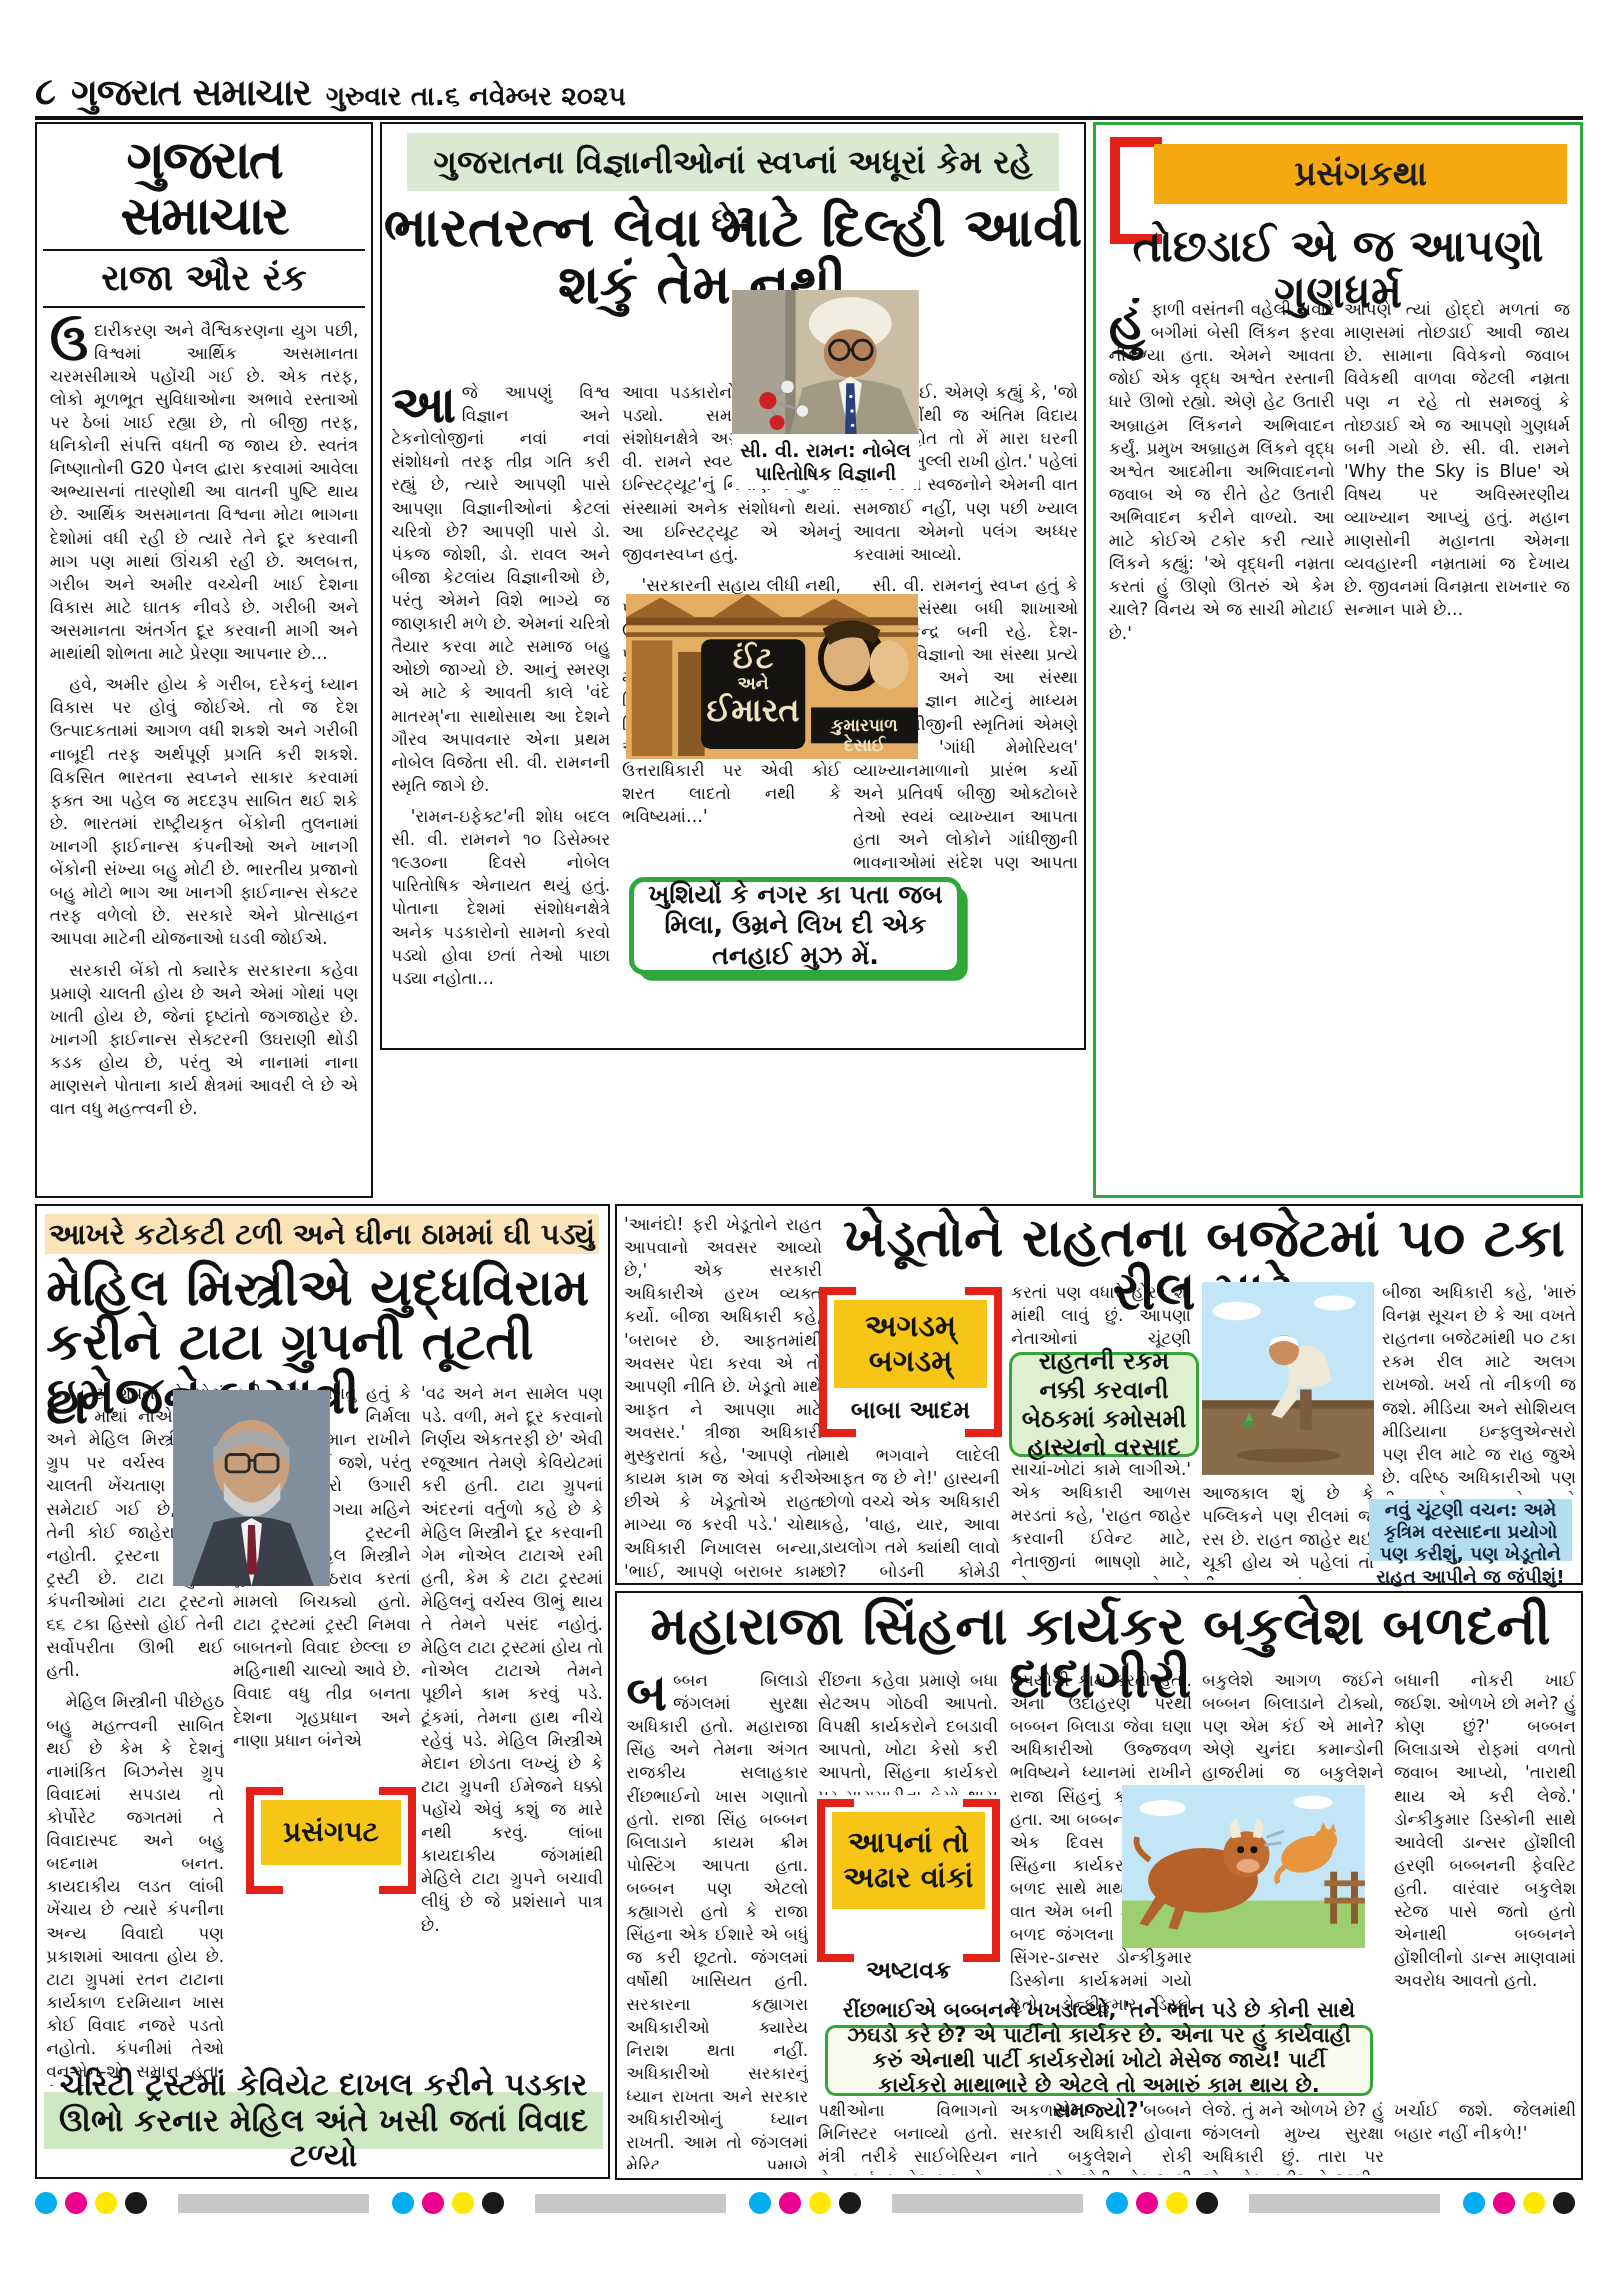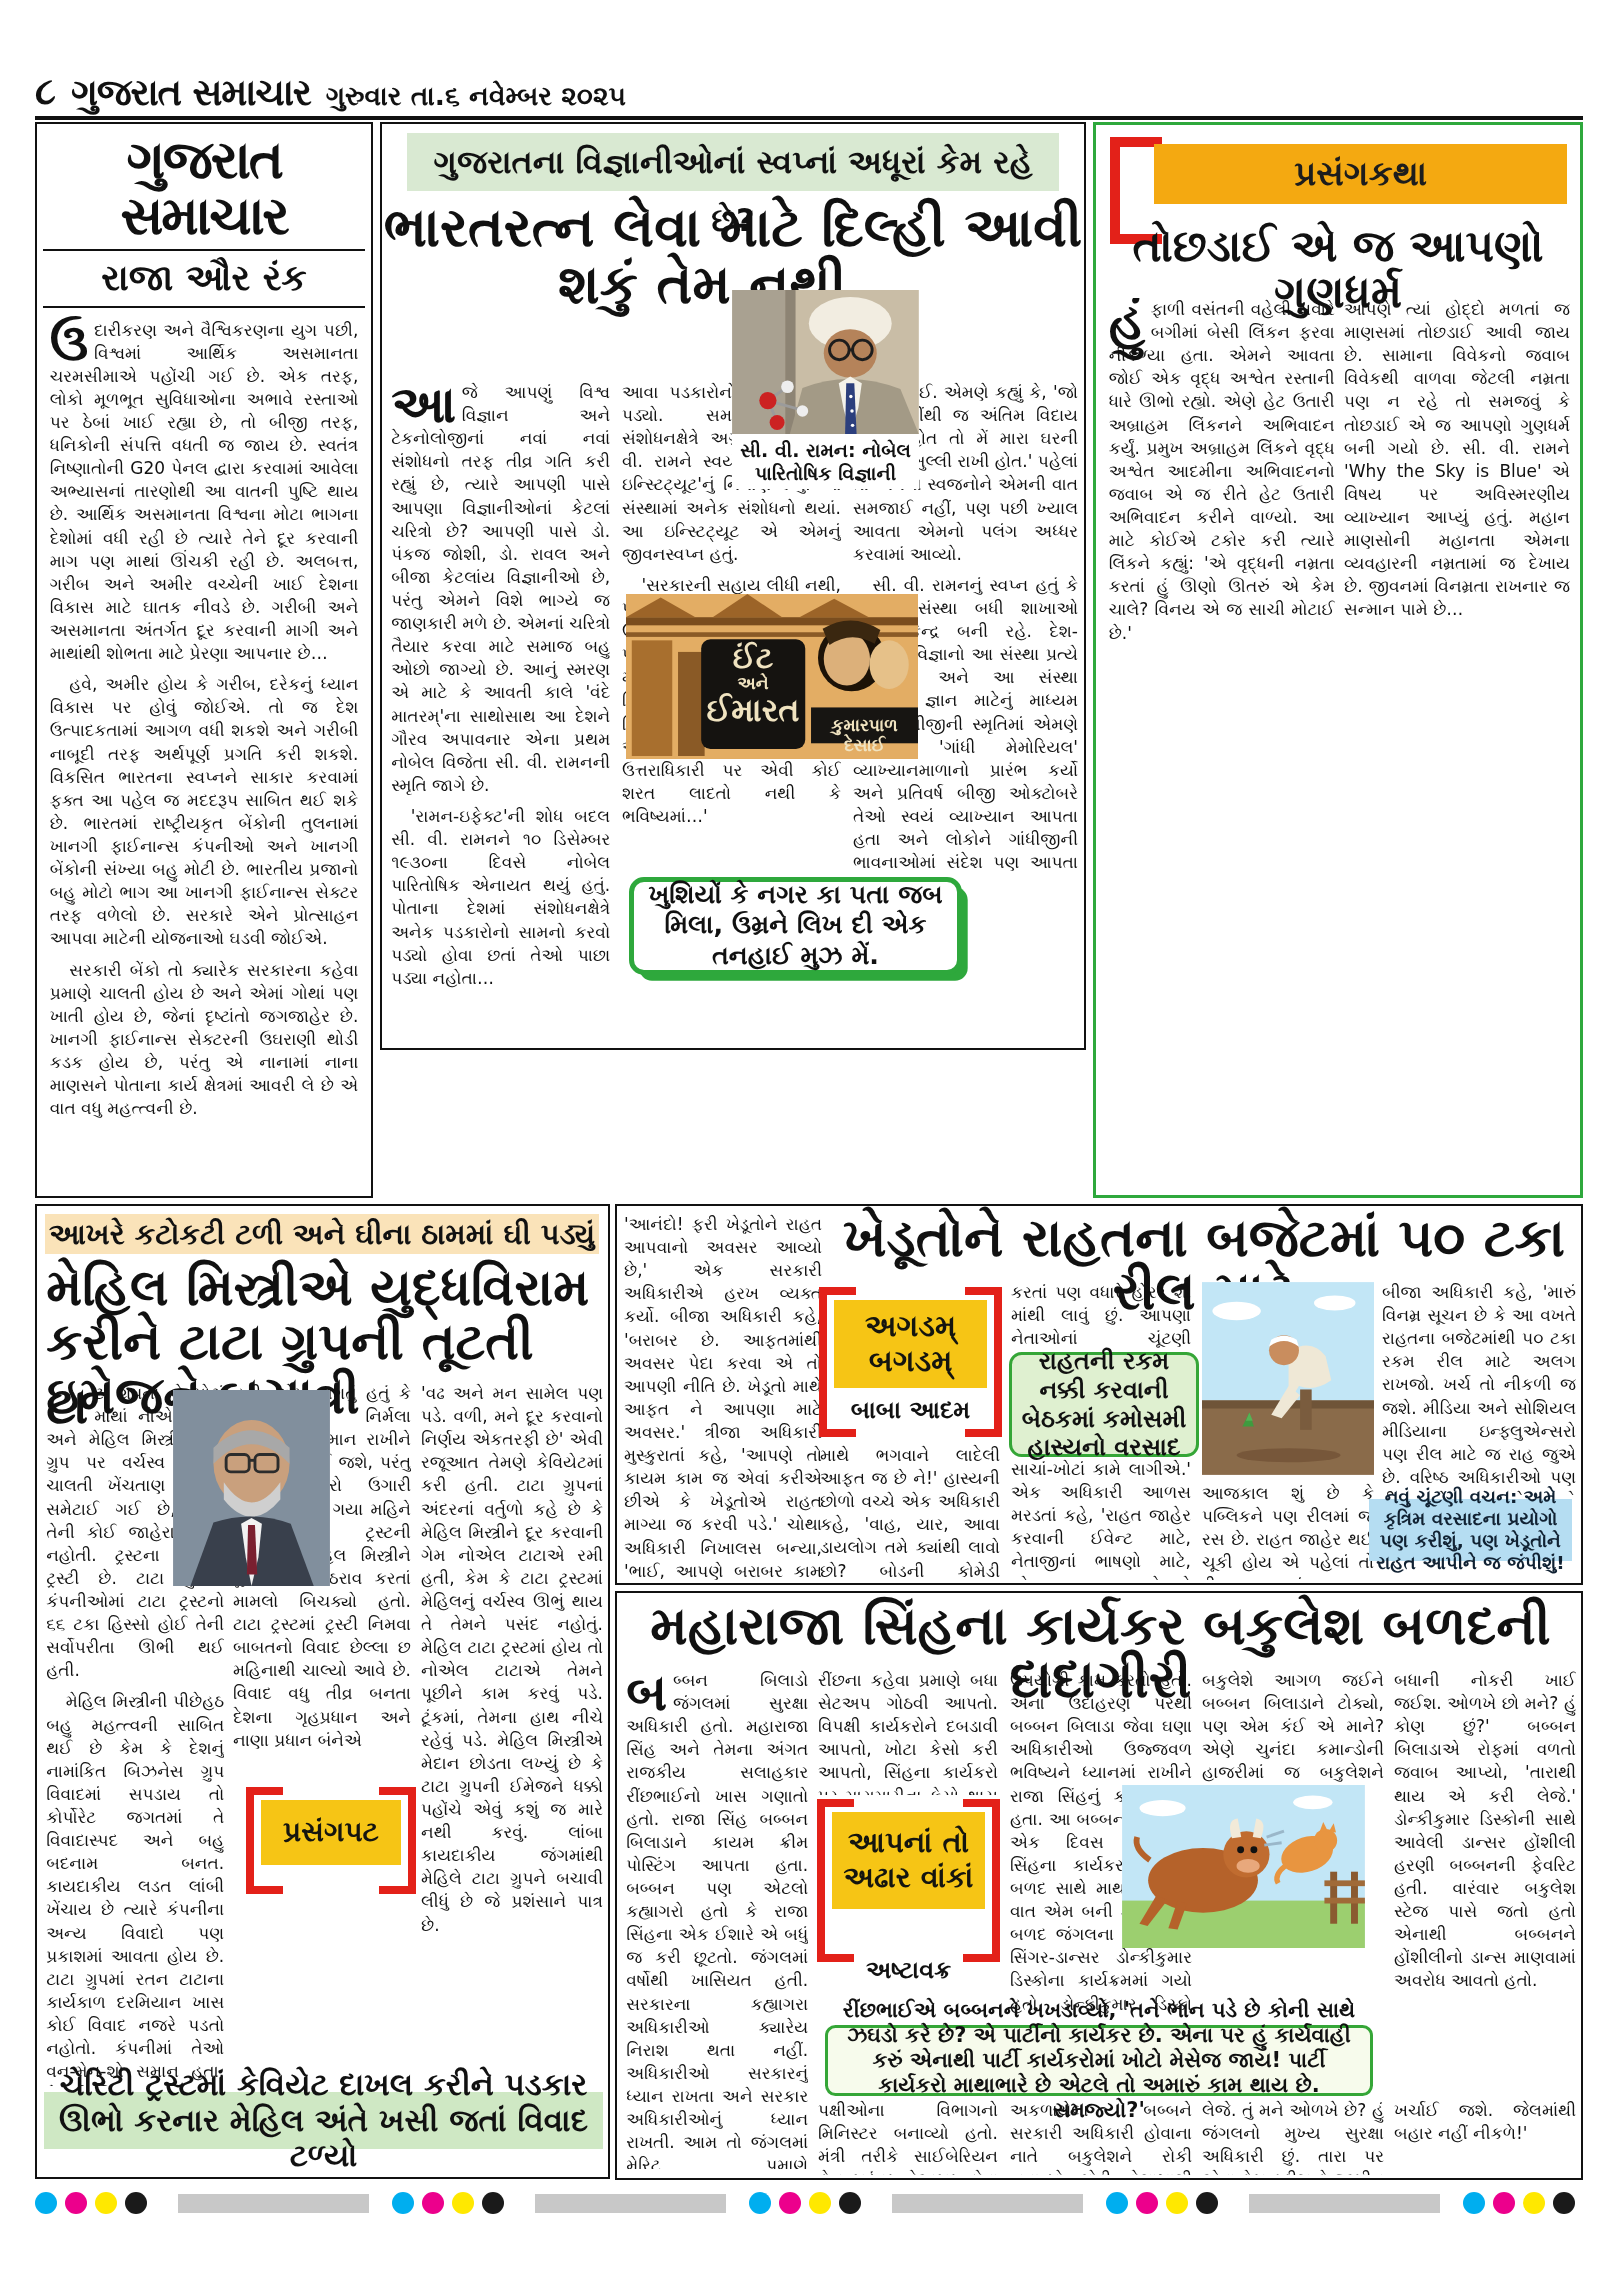--- a/index.html
+++ b/index.html
@@ -219,21 +219,21 @@
       <ellipse cx="150" cy="300" rx="90" ry="12" fill="#77573a"></ellipse>
     </svg>
   </div>
   <div class="col abs" style="left:585px;top:276px;width:172px;height:98px;">
     <p class="np">આજકાલ શું છે કે પબ્લિકને પણ રીલમાં જ રસ છે. રાહત જાહેર થઈ ચૂકી હોય એ પહેલાં તો રીલ બનાવવાનું કામ ચાલુ થઈ જાય છે.' ત્યાં એક જુનિયર કહે, 'સર, આજકાલ…</p>
   </div>
 
   <div class="col abs" style="left:765px;top:75px;width:194px;height:214px;">
     <p class="np">બીજા અધિકારી કહે, 'મારું વિનમ્ર સૂચન છે કે આ વખતે રાહતના બજેટમાંથી ૫૦ ટકા રકમ રીલ માટે અલગ રાખજો. ખર્ચ તો નીકળી જ જશે. મીડિયા અને સોશિયલ મીડિયાના ઇન્ફ્લુએન્સરો પણ રીલ માટે જ રાહ જુએ છે. વરિષ્ઠ અધિકારીઓ પણ રીલ માટે જ બજેટ માગે છે…'</p>
   </div>
-  <div class="abs" style="left:752px;top:293px;width:203px;height:62px;background:#b5ddf2;display:flex;align-items:center;justify-content:center;">
+  <div class="abs" style="left:752px;top:293px;width:203px;height:62px;background:#b5ddf2;display:flex;justify-content:center;">
     <div class="center" style="font-size:18.5px;font-weight:800;line-height:1.2;padding:0 5.8px;color:#123;">નવું ચૂંટણી વચન: અમે કૃત્રિમ વરસાદના પ્રયોગો પણ કરીશું, પણ ખેડૂતોને રાહત આપીને જ જંપીશું!</div>
   </div>
 </div>
 
 <div class="box" style="left:615px;top:1591px;width:968px;height:589px;">
   <div class="center abs" style="left:8px;top:5.8px;width:951px;font-size:53px;font-weight:800;line-height:1.0;">મહારાજા સિંહના કાર્યકર બકુલેશ બળદની દાદાગીરી</div>
 
   <div class="col abs" style="left:9.2px;top:76px;width:182px;height:500px;">
     <p class="np dropcap">બબ્બન બિલાડો જંગલમાં સુરક્ષા અધિકારી હતો. મહારાજા સિંહ અને તેમના અંગત રાજકીય સલાહકાર રીંછભાઈનો ખાસ ગણાતો હતો. રાજા સિંહ બબ્બન બિલાડાને કાયમ ક્રીમ પોસ્ટિંગ આપતા હતા. બબ્બન પણ એટલો કહ્યાગરો હતો કે રાજા સિંહના એક ઈશારે એ બધું જ કરી છૂટતો. જંગલમાં વર્ષોથી ખાસિયત હતી. સરકારના કહ્યાગરા અધિકારીઓ ક્યારેય નિરાશ થતા નહીં. અધિકારીઓ સરકારનું ધ્યાન રાખતા અને સરકાર અધિકારીઓનું ધ્યાન રાખતી. આમ તો જંગલમાં મેરિટ પ્રમાણે અધિકારીઓને પોસ્ટિંગ આપવું એવું જંગલના બંધારણમાં લખ્યું હતું, પરંતુ સત્તાધીશ નેતાઓ 'મેરિટ' શબ્દની આગળ અદૃશ્ય રીતે 'ખુશામતખોરી' એવું વાંચતા હતા. પરિણામે જે સરકારી અધિકારી ખુશામતખોરીના મેરિટમાં અવ્વલ હોય એ ક્રીમ પોસ્ટિંગનો હકદાર ગણાતો.</p>
   </div>

